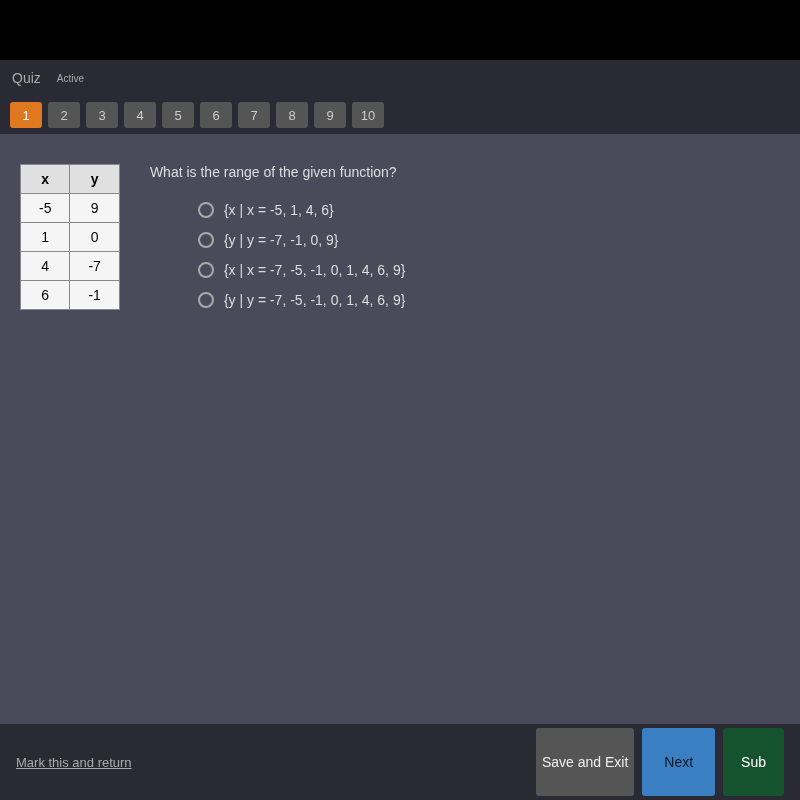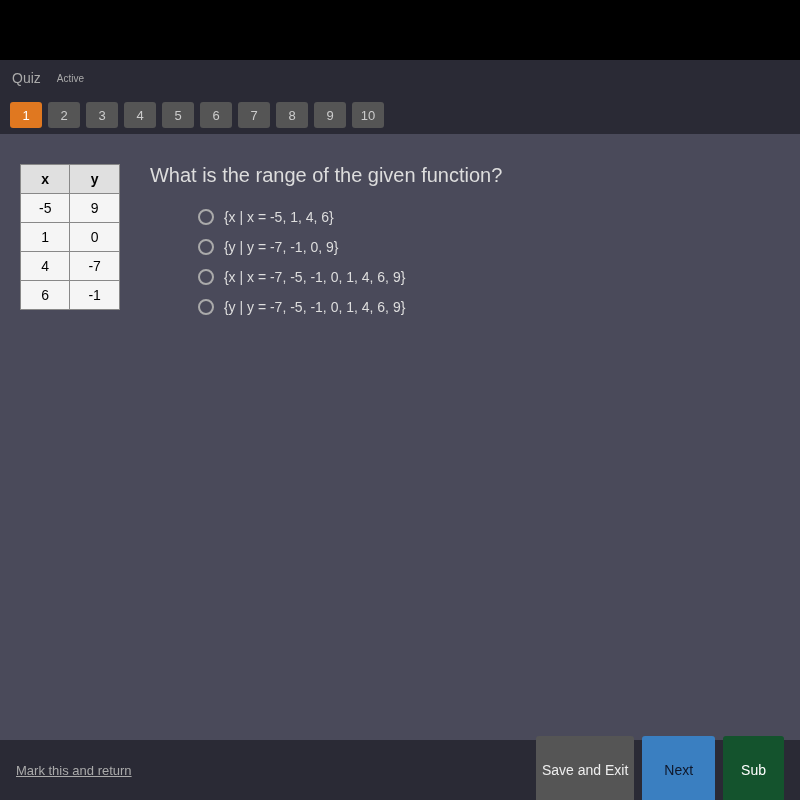--- a/index.html
+++ b/index.html
@@ -106,21 +106,21 @@
       font-weight: bold;
     }
 
     
     .question-section {
       flex: 1;
       color: #e0e0e0;
     }
 
     .question-text {
-      font-size: 20px;
+      font-size: 14px;
       color: #ddd;
       margin-bottom: 22px;
     }
 
     .option {
       display: flex;
       align-items: center;
       gap: 10px;
       margin-bottom: 14px;
       cursor: pointer;
@@ -141,21 +141,21 @@
       font-size: 14px;
       color: #ddd;
     }
 
     
     .bottom-bar {
       position: absolute;
       bottom: 0;
       left: 0;
       right: 0;
-      height: 60px;
+      height: 76px;
       background: #2a2a35;
       display: flex;
       align-items: center;
       padding: 0 16px;
       justify-content: space-between;
     }
 
     .mark-return {
       color: #aaa;
       font-size: 13px;

